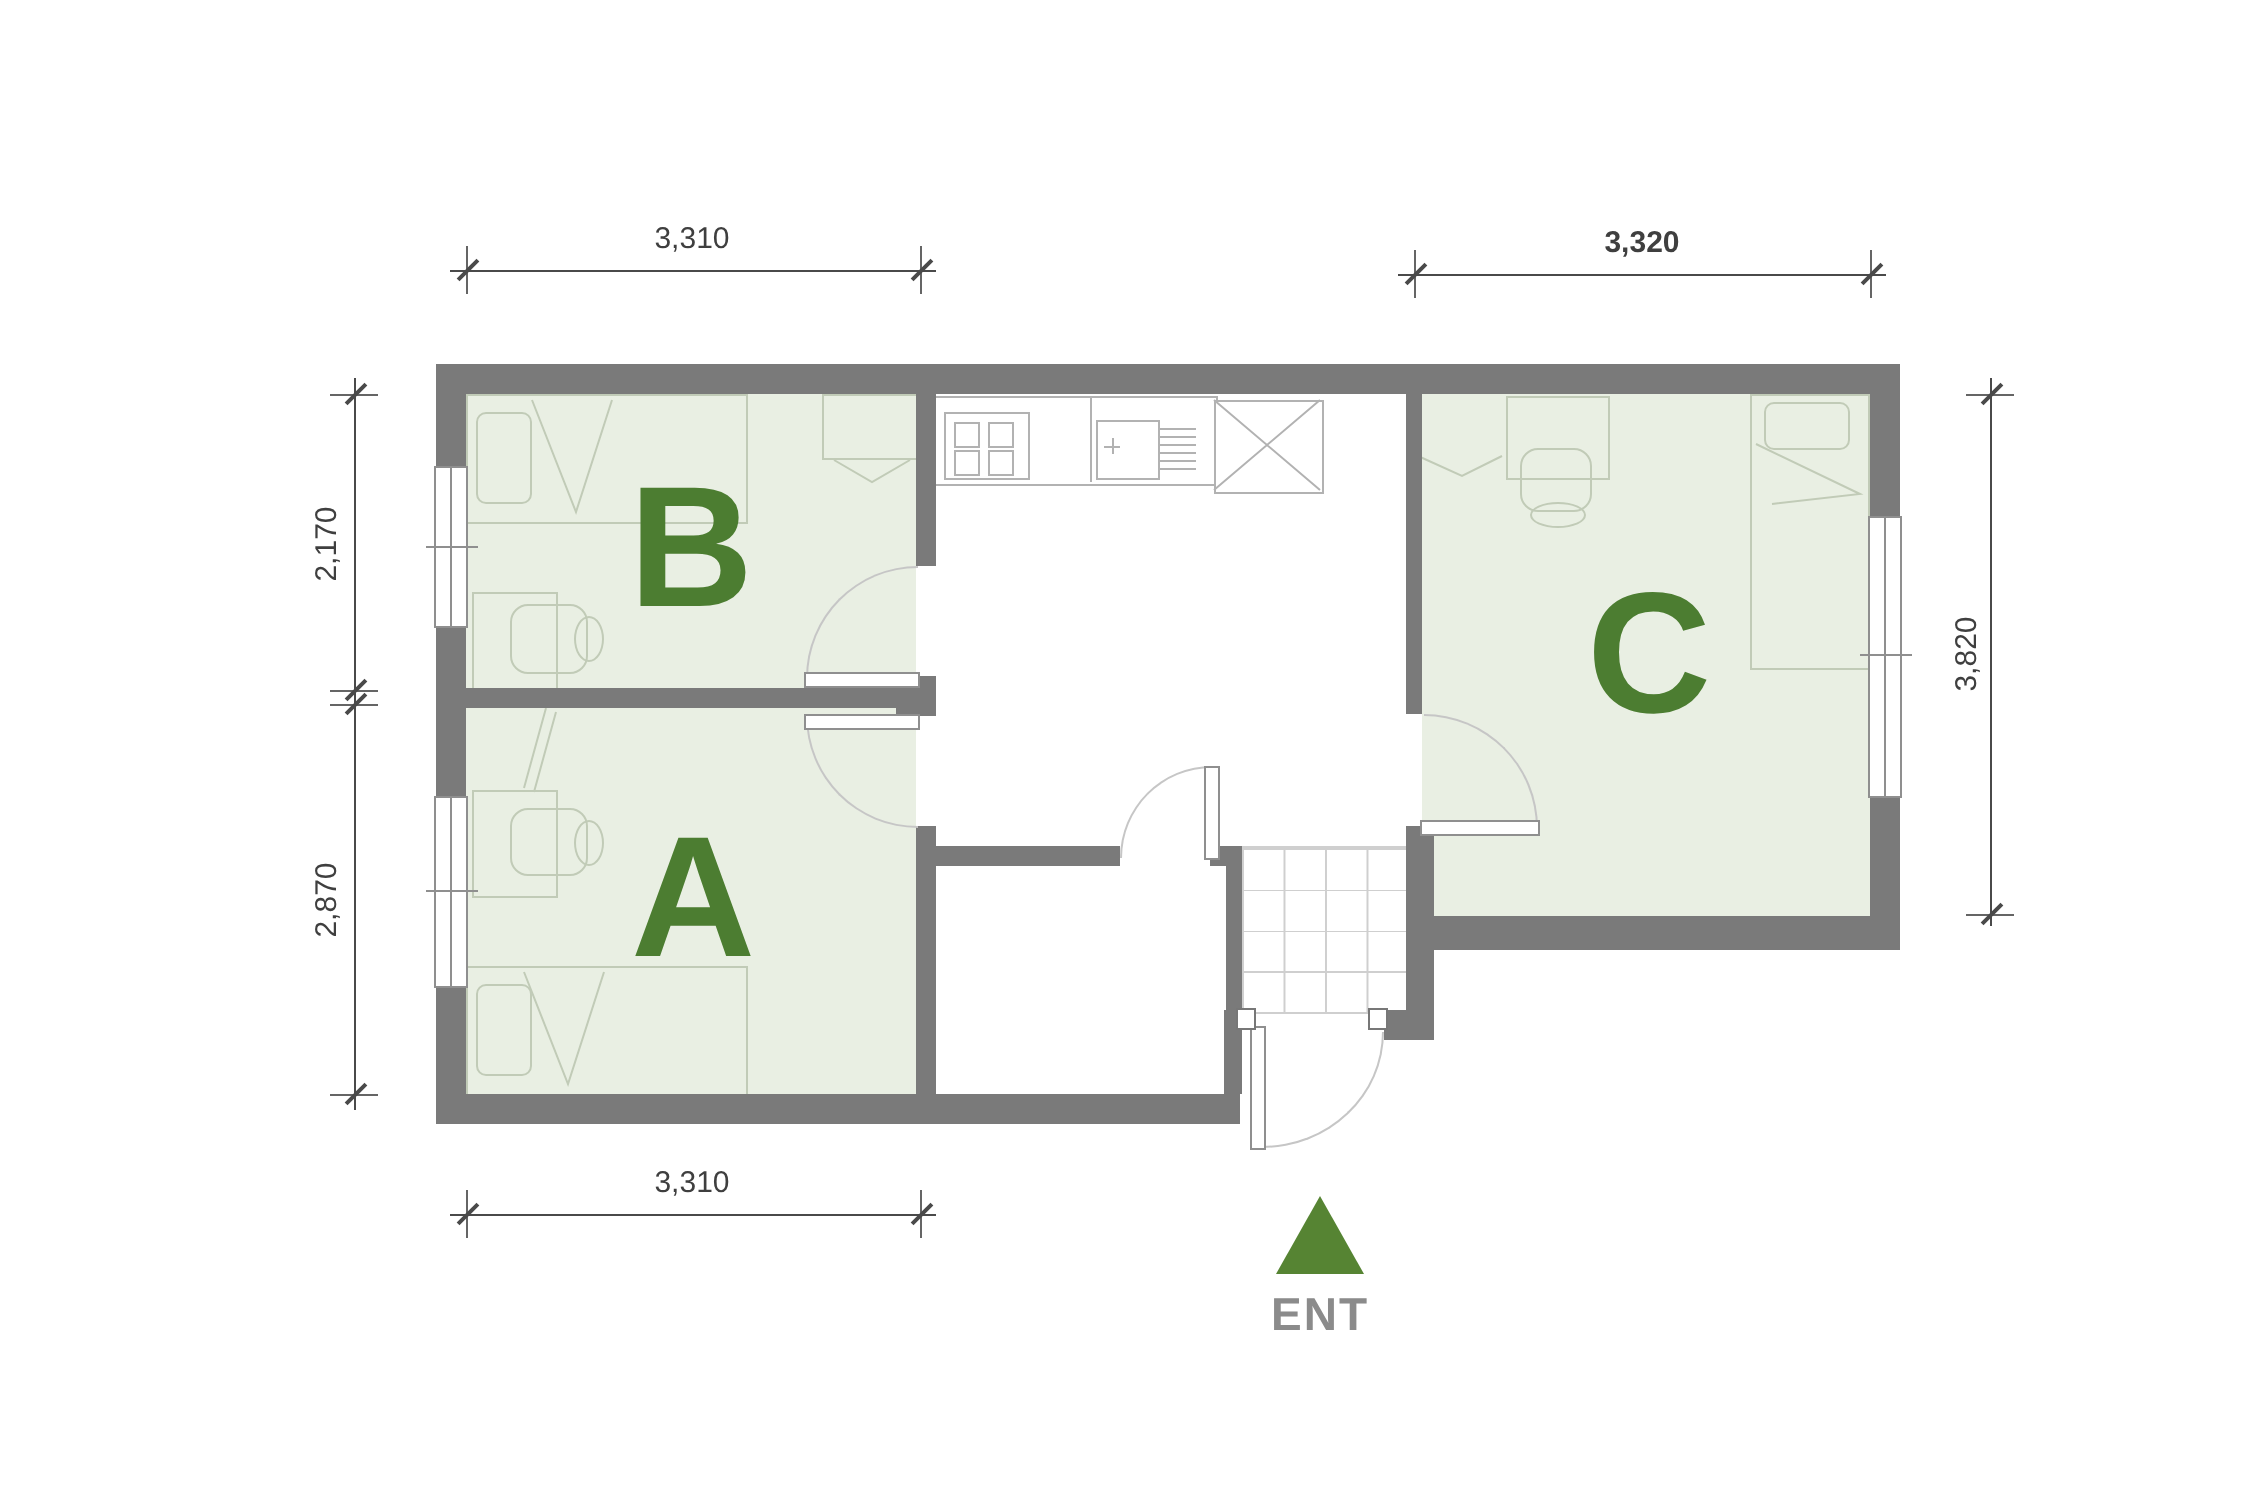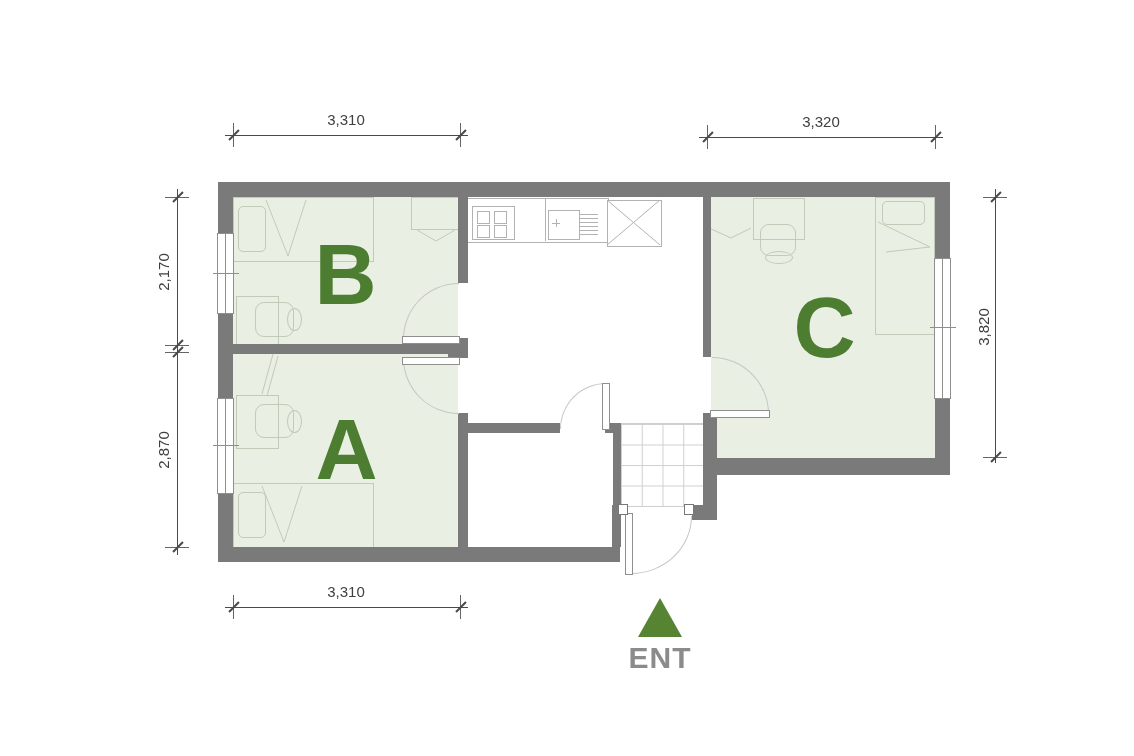--- a/index.html
+++ b/index.html
@@ -28,21 +28,21 @@
          background-image:linear-gradient(to right,var(--tile-line) 1px,transparent 1px),
                           linear-gradient(to bottom,var(--tile-line) 1px,transparent 1px);
          background-size:20.75px 20.5px;}
   .room-letter{position:absolute;display:flex;align-items:center;justify-content:center;
                font-weight:700;font-size:86px;line-height:1;color:var(--accent-green);}
   .toilet-label{position:absolute;display:flex;align-items:center;justify-content:center;
                 font-weight:700;font-size:17px;letter-spacing:1px;color:var(--muted-text);}
   .tri{position:absolute;width:0;height:0;border-left:22px solid transparent;
        border-right:22px solid transparent;border-bottom:39px solid var(--ent-green);}
   .ent-label{position:absolute;display:flex;align-items:center;justify-content:center;
-             font-weight:700;font-size:30px;letter-spacing:1px;color:var(--ent-text);}
+             font-weight:700;font-size:23px;letter-spacing:1px;color:var(--ent-text);}
   .dline{position:absolute;background:var(--dim-line);}
   .slash{position:absolute;width:14px;height:2px;background:var(--dim-line);transform:rotate(-45deg);}
   .stub{position:absolute;background:var(--dim-line);opacity:.85;}
   .dimtxt{position:absolute;display:flex;align-items:center;justify-content:center;
           color:var(--dim-text);font-size:15px;white-space:nowrap;}
   .vert{transform:rotate(-90deg);}
   svg.deco{position:absolute;overflow:visible;}
 </style>
 </head>
 <body>
@@ -167,21 +167,21 @@
     <div class="stub" style="left:460px;top:123px;width:1px;height:24px;"></div>
     <div class="slash" style="left:227px;top:134px;"></div>
     <div class="slash" style="left:454px;top:134px;"></div>
     <div class="dimtxt" style="left:306px;top:109px;width:80px;height:20px;">3,310</div>
 
     <div class="dline" style="left:699px;top:137px;width:244px;height:1px;"></div>
     <div class="stub" style="left:707px;top:125px;width:1px;height:24px;"></div>
     <div class="stub" style="left:935px;top:125px;width:1px;height:24px;"></div>
     <div class="slash" style="left:701px;top:136px;"></div>
     <div class="slash" style="left:929px;top:136px;"></div>
-    <div class="dimtxt" style="left:781px;top:111px;width:80px;height:20px;">3,320</div>
+    <div class="dimtxt" style="left:781px;top:111px;width:80px;height:20px;font-weight:bold;">3,320</div>
 
     <div class="dline" style="left:225px;top:607px;width:243px;height:1px;"></div>
     <div class="stub" style="left:233px;top:595px;width:1px;height:24px;"></div>
     <div class="stub" style="left:460px;top:595px;width:1px;height:24px;"></div>
     <div class="slash" style="left:227px;top:606px;"></div>
     <div class="slash" style="left:454px;top:606px;"></div>
     <div class="dimtxt" style="left:306px;top:581px;width:80px;height:20px;">3,310</div>
 
     <div class="dline" style="left:177px;top:189px;width:1px;height:167px;"></div>
     <div class="stub" style="left:165px;top:197px;width:24px;height:1px;"></div>

